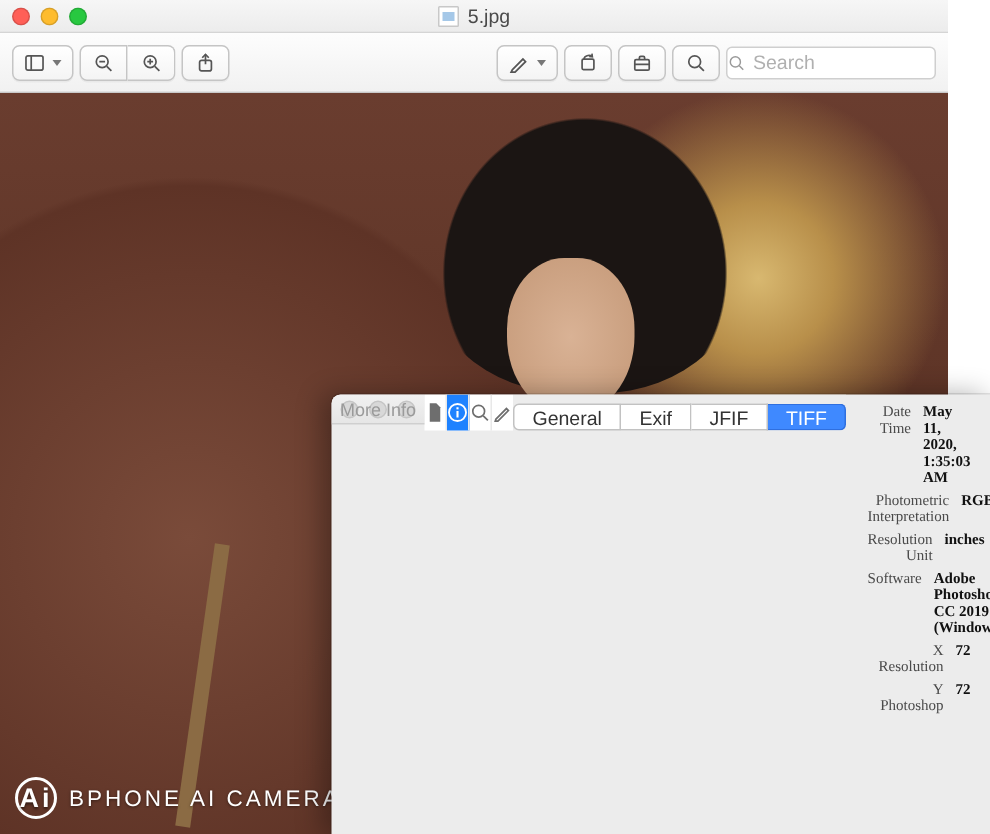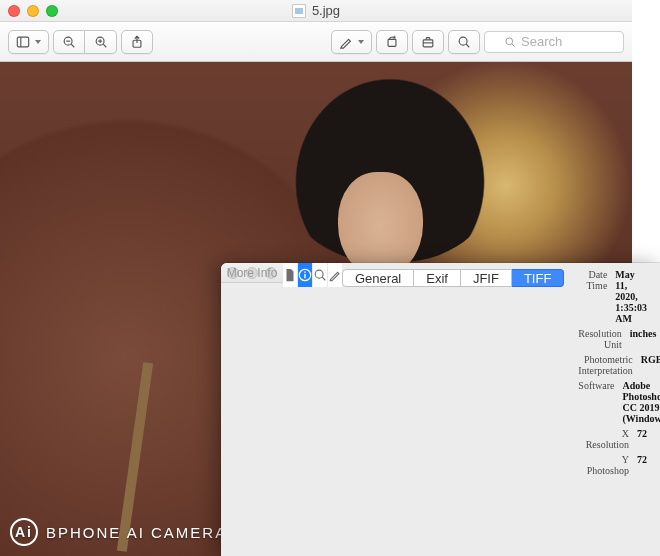--- a/index.html
+++ b/index.html
@@ -84,21 +84,21 @@
     content:""; display:inline-block; margin-left:5px;
     border-left:3px solid transparent;
     border-right:3px solid transparent;
     border-top:4px solid #777;
   }
   .tb-spacer { flex:1; }
   .searchfield {
     height:22px; width:140px;
     border:1px solid #cfcfcf; border-radius:4px;
     background:#fff;
-    display:flex; align-items:center; padding:0 19px;
+    display:flex; align-items:center; padding:0 0;
     gap:5px;
   }
   .searchfield svg{ width:12px;height:12px; color:#9a9a9a;}
   .searchfield span{ color:#b0b0b0; font-size:13px;}
 
   .canvas {
     position:absolute; left:0; right:0; top:62px; bottom:0;
     background:
       radial-gradient(circle at 20% 60%, #7a4b3a 0%, #5e3326 40%, transparent 41%),
       radial-gradient(circle at 80% 25%, #d8b870 0%, #b88f4a 8%, transparent 20%),
@@ -122,21 +122,21 @@
   }
   .watermark {
     position:absolute; left:10px; bottom:10px;
     display:flex; align-items:center; gap:8px;
     color:#fff; font-size:15px; letter-spacing:2px;
     text-shadow:0 1px 2px rgba(0,0,0,0.5);
   }
   .watermark .ring{
     width:28px;height:28px;border:2px solid #fff;border-radius:50%;
     display:flex;align-items:center;justify-content:center;
-    font-size:14px;font-weight:600;
+    font-size:18px;font-weight:600;
   }
 
   
   .info-panel {
     position:absolute;
     left:221px; top:263px;
     width:440px; height:294px;
     background:#ececec;
     border-top-left-radius:6px;
     box-shadow:-6px 0 18px rgba(0,0,0,0.3), 0 0 0 1px rgba(0,0,0,0.1);
@@ -344,28 +344,28 @@
         <div class="stab active">TIFF</div>
       </div>
     </div>
 
     <div class="info-content">
       <div class="kv-row">
         <div class="kv-key">Date Time</div>
         <div class="kv-val">May 11, 2020, 1:35:03 AM</div>
       </div>
       <div class="kv-row">
+        <div class="kv-key">Photometric Interpretation</div>
+        <div class="kv-val">RGB</div>
+      </div>
+      <div class="kv-row">
         <div class="kv-key">Resolution Unit</div>
         <div class="kv-val">inches</div>
       </div>
       <div class="kv-row">
-        <div class="kv-key">Photometric Interpretation</div>
-        <div class="kv-val">RGB</div>
-      </div>
-      <div class="kv-row">
         <div class="kv-key">Software</div>
         <div class="kv-val">Adobe Photoshop CC 2019 (Windows)</div>
       </div>
       <div class="kv-row">
         <div class="kv-key">X Resolution</div>
         <div class="kv-val">72</div>
       </div>
       <div class="kv-row">
         <div class="kv-key">Y Photoshop</div>
         <div class="kv-val">72</div>

